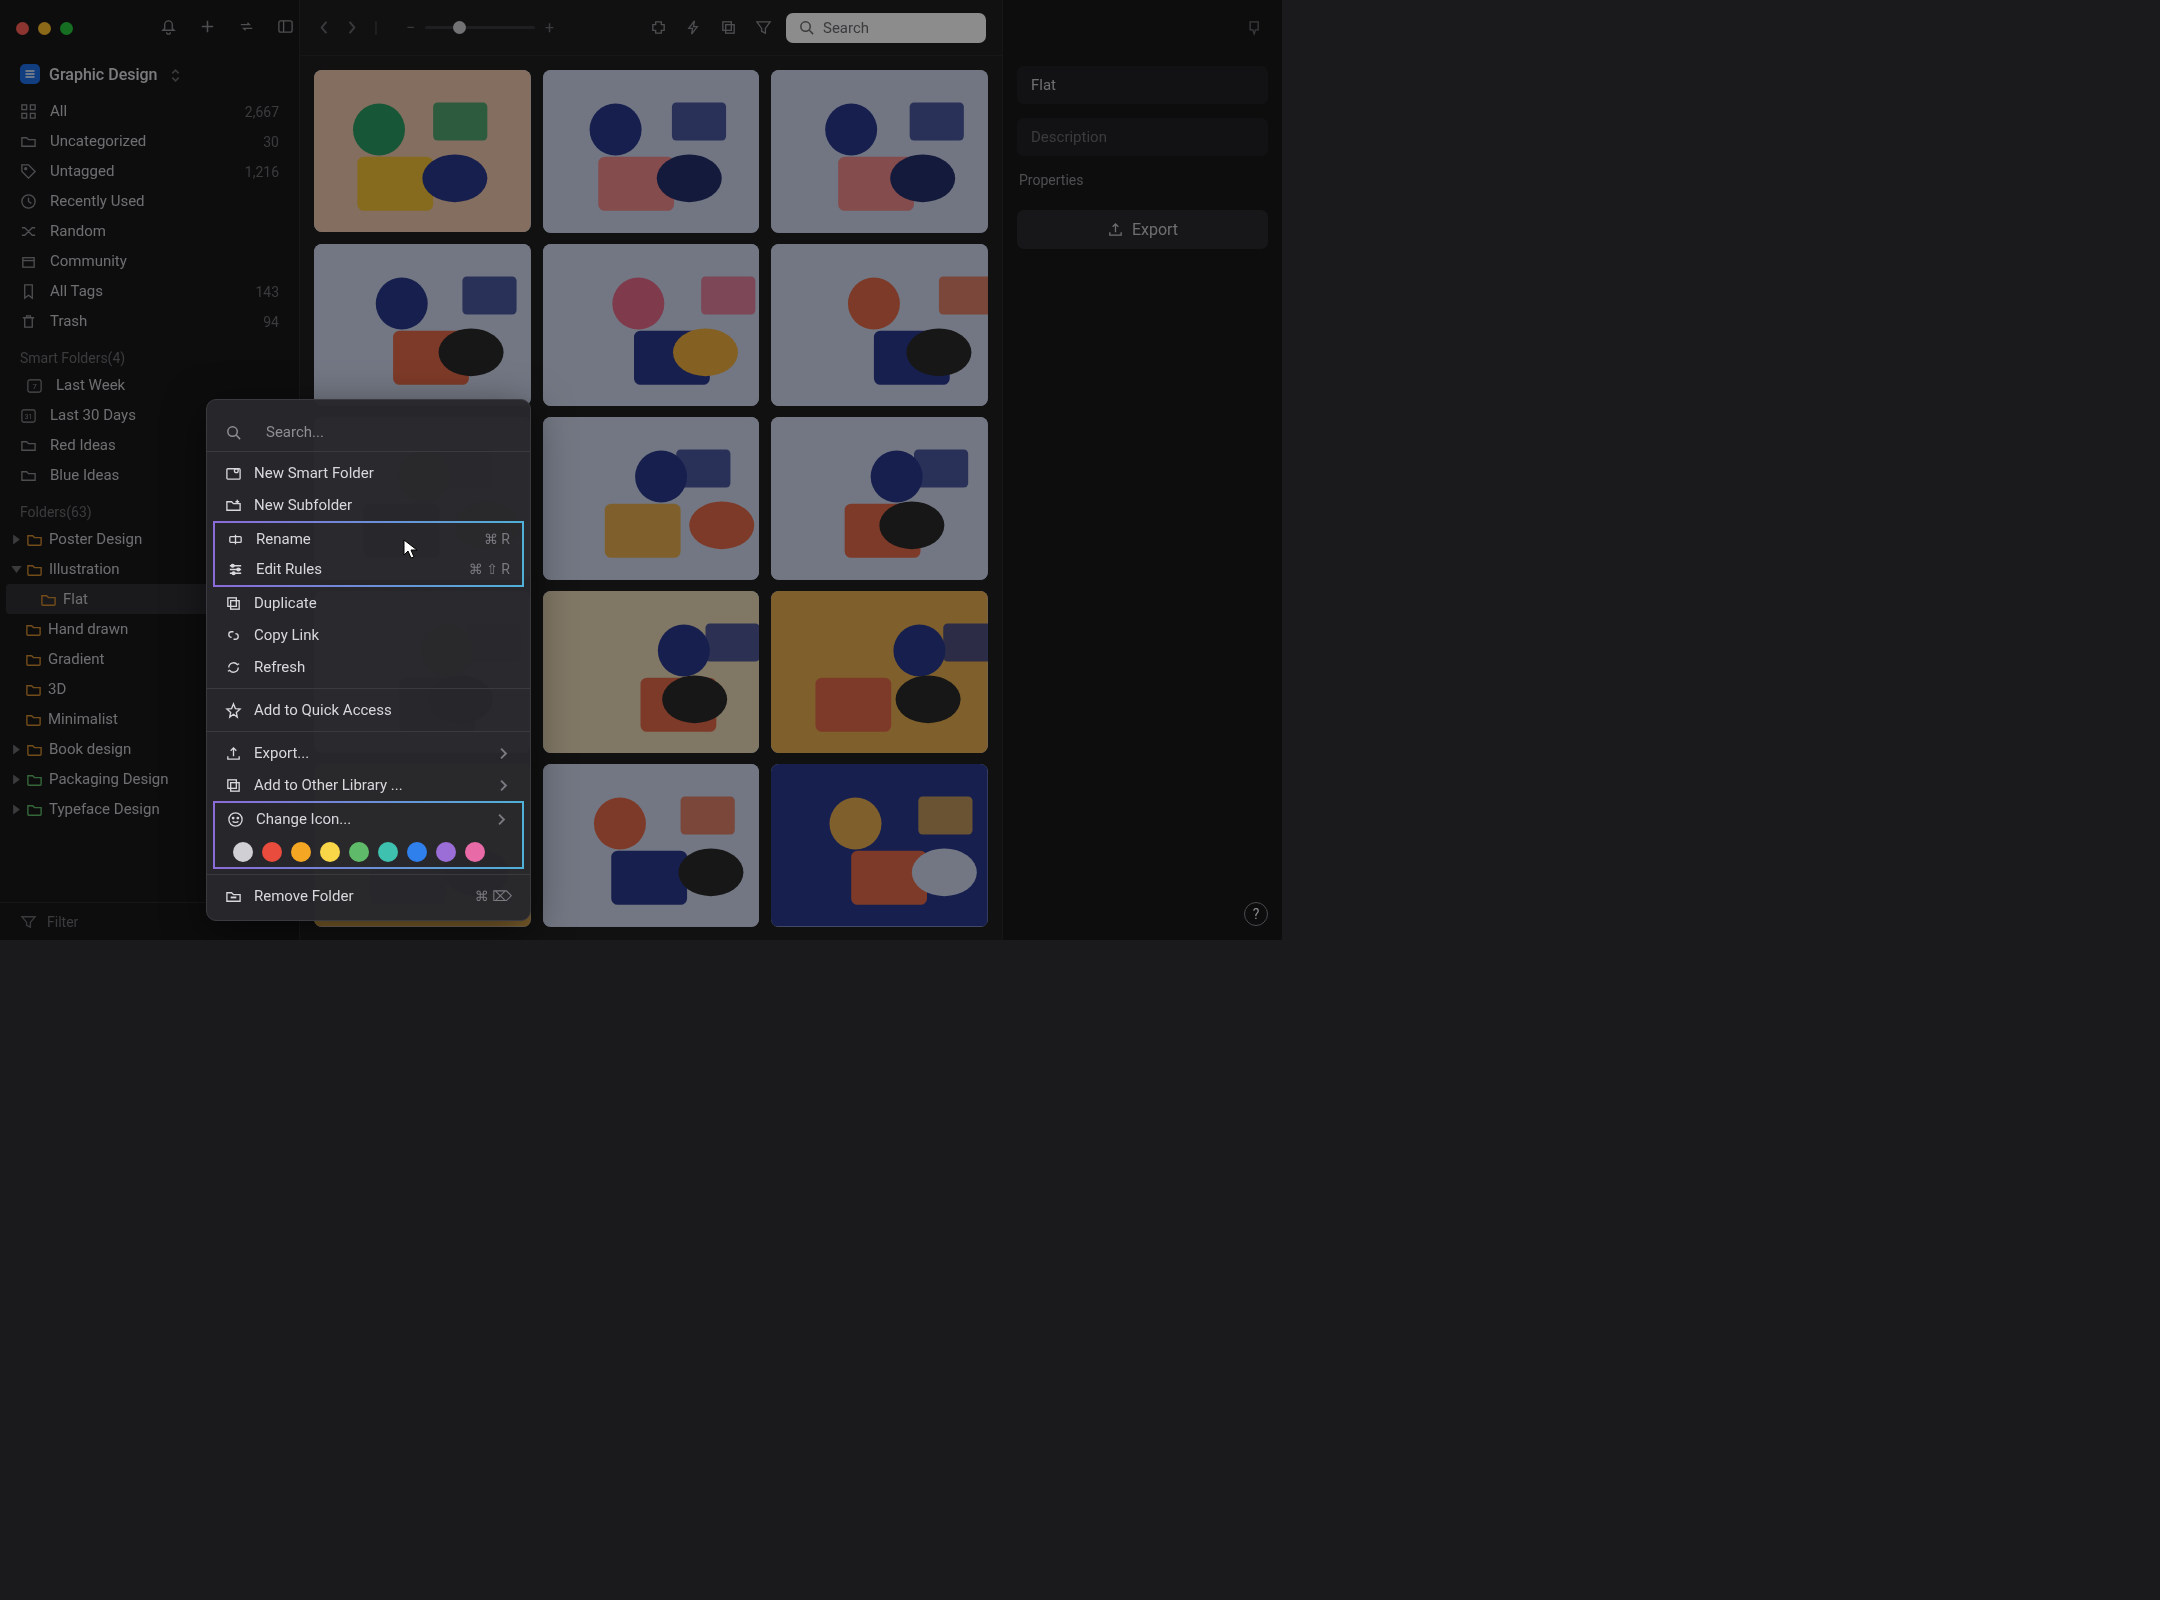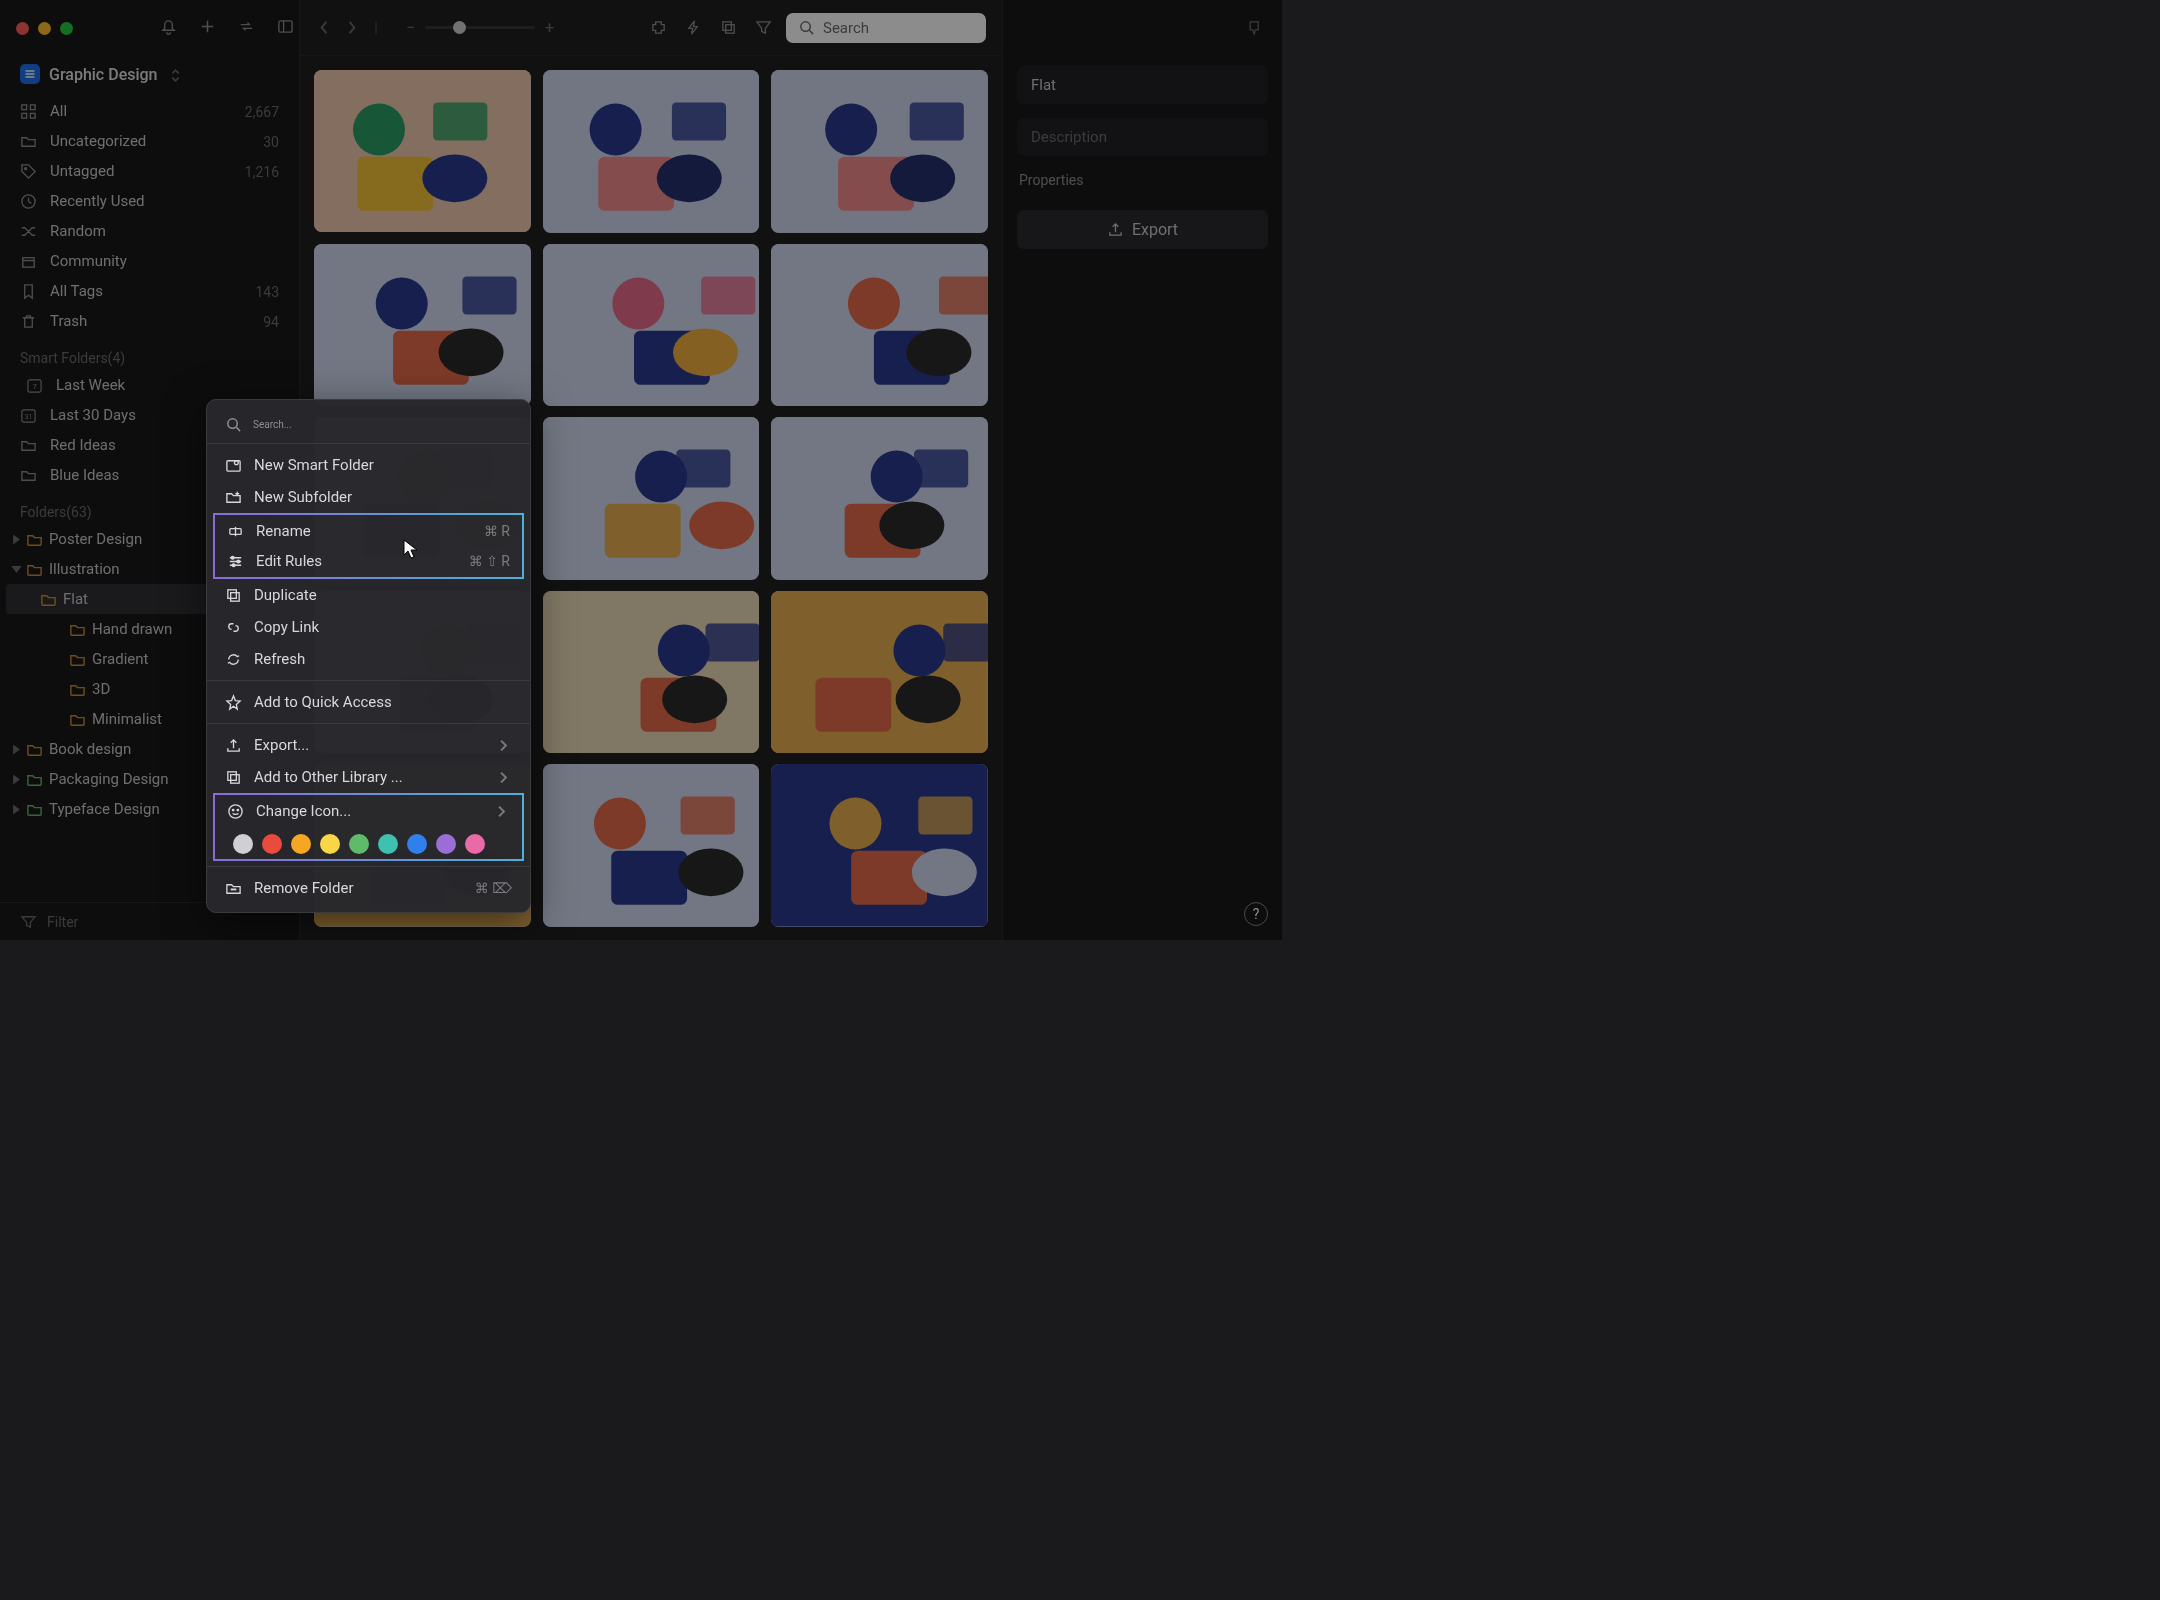--- a/index.html
+++ b/index.html
@@ -26,21 +26,21 @@
 .side-list { flex: 1; overflow-y: auto; }
 .side-item { display: flex; align-items: flex-end; padding: 6px 20px; gap: 12px; font-size: 15px; cursor: pointer; color: #c8c8cc; }
 .side-item .cnt { margin-left: auto; color: #6c6c70; font-size: 14px; font-variant-numeric: tabular-nums; }
 .side-section { padding: 14px 20px 4px; font-size: 14px; color: #6c6c70; }
 .side-item .ico { width: 18px; text-align: center; color: #8e8e93; }
 
 .folder-row { display: flex; align-items: flex-end; padding: 6px 8px 6px 8px; gap: 6px; font-size: 15px; cursor: pointer; }
 .folder-row .disclose { width: 12px; color: #6c6c70; }
 .folder-row .ficon { color: #d08a2e; }
 .folder-row.lvl1 { padding-left: 8px; }
-.folder-row.lvl2 { padding-left: 56px; margin-left: 13px; }
+.folder-row.lvl2 { padding-left: 25px; }
 .folder-row.green .ficon { color: #5fbb6a; }
 .folder-row.sel { background: #313135; border-radius: 4px; margin: 0 6px; padding-left: 34px; }
 
 .filter-bar { border-top: 1px solid #2a2a2d; padding: 10px 20px; display: flex; align-items: center; gap: 10px; color: #6c6c70; font-size: 14px; }
 
 
 .main { flex: 1; display: flex; flex-direction: column; background: #202022; position: relative; }
 .main-toolbar { height: 56px; display: flex; align-items: center; padding: 0 16px; gap: 14px; border-bottom: 1px solid #2a2a2d; }
 .nav-arrows { display: flex; gap: 10px; color: #6c6c70; }
 .zoom-ctrl { display: flex; align-items: center; gap: 10px; margin-left: 14px; }
@@ -60,21 +60,21 @@
 .insp-sec-label { font-size: 14px; color: #8e8e93; padding: 2px 2px; }
 .prop-row { display: flex; justify-content: space-between; font-size: 14px; padding: 4px 2px; }
 .prop-row .k { color: #6c6c70; }
 .prop-row .v { color: #a8a8ad; font-variant-numeric: tabular-nums; }
 .prop-row .v.link { text-decoration: underline; cursor: pointer; }
 .export-btn { background: #2a2a2e; border-radius: 7px; padding: 10px; text-align: center; display: flex; align-items: center; justify-content: center; gap: 8px; color: #c8c8cc; cursor: pointer; margin-top: 6px; }
 .pin-icon { position: absolute; top: 20px; right: 18px; color: #6c6c70; }
 
 
 .ctx-menu { position: absolute; left: 206px; top: 399px; width: 325px; background: rgba(40,40,44,0.98); border: 1px solid #3a3a3f; border-radius: 10px; z-index: 100; padding: 8px 0; box-shadow: 0 10px 40px rgba(0,0,0,0.5); }
-.ctx-search { margin: 4px 10px 6px; display: flex; align-items: center; gap: 11px; padding: 4px 8px; color: #8e8e93; font-size: 10px; }
+.ctx-search { margin: 11px 10px 6px; display: flex; align-items: center; gap: 24px; padding: 4px 8px; color: #8e8e93; font-size: 15px; }
 .ctx-item { display: flex; align-items: center; gap: 12px; padding: 7px 18px; font-size: 15px; color: #d8d8dc; cursor: pointer; position: relative; }
 .ctx-item .sc { margin-left: auto; color: #7a7a80; font-size: 14px; }
 .ctx-item .sub { margin-left: auto; color: #7a7a80; }
 .ctx-sep { height: 1px; background: #3a3a3f; margin: 5px 0; }
 .ctx-highlight { border: 2px solid #5b7dd8; border-radius: 9px; margin: 0 6px; padding: 1px 0; }
 .ctx-highlight .ctx-item { padding: 6px 12px; }
 .ctx-colorrow { display: flex; gap: 9px; padding: 8px 18px 4px; }
 .ctx-colorrow span { width: 20px; height: 20px; border-radius: 50%; display: block; cursor: pointer; }
 
 .dim-overlay { position: absolute; inset: 0; background: rgba(0,0,0,0.45); z-index: 50; }

